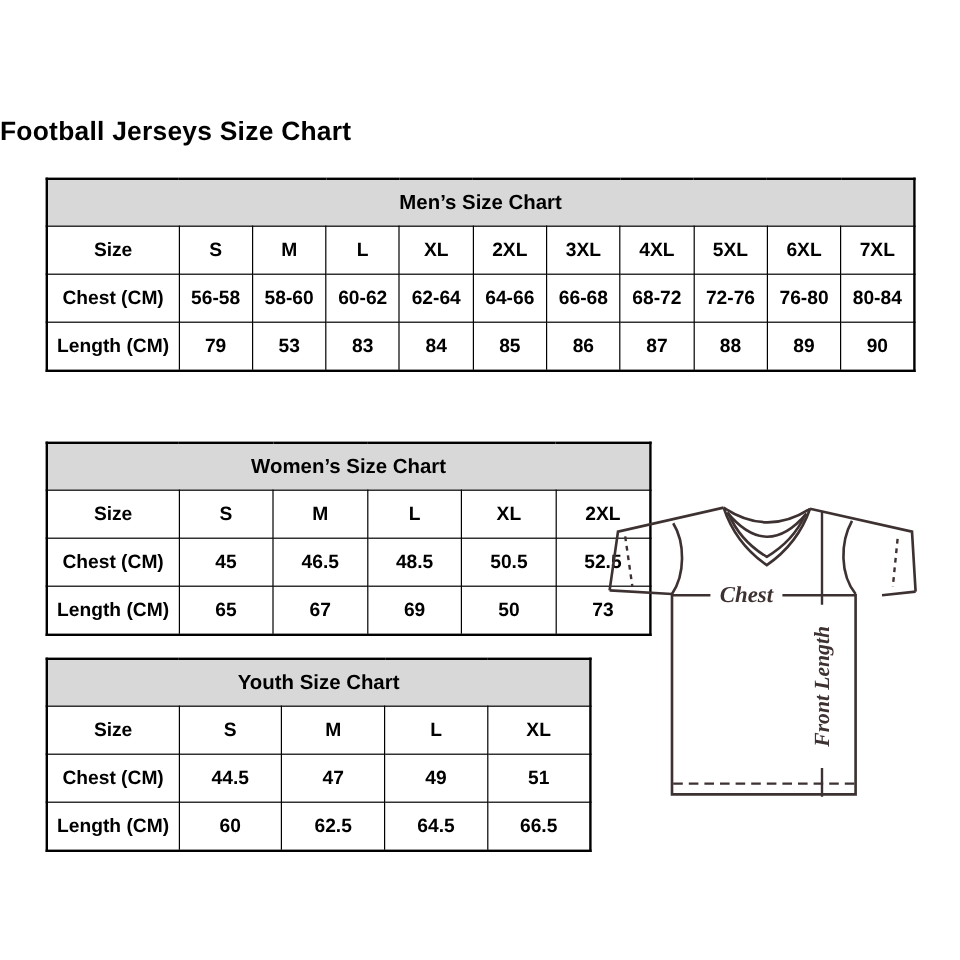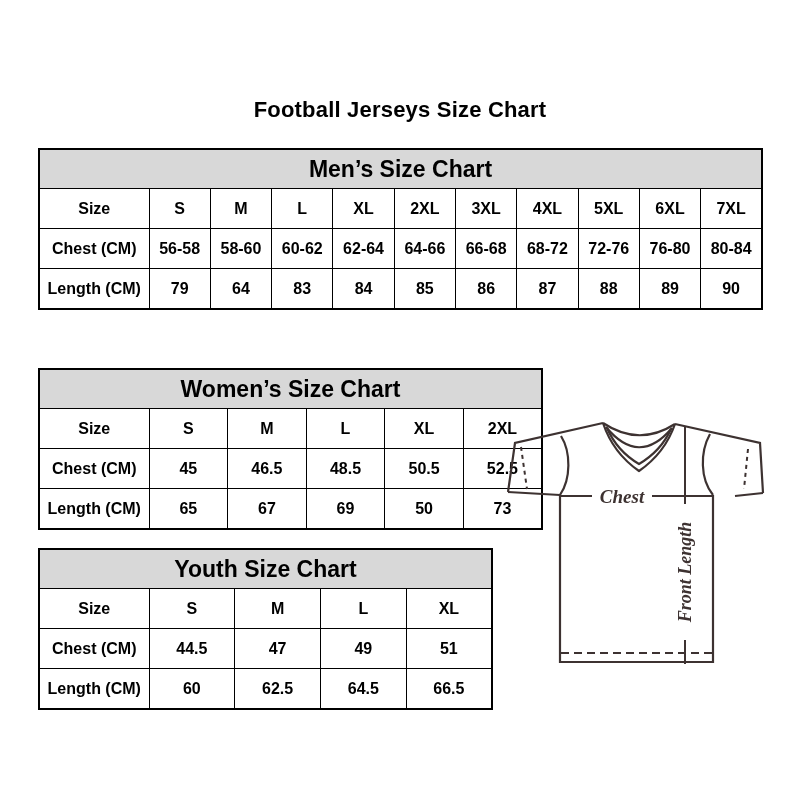--- a/index.html
+++ b/index.html
@@ -11,21 +11,21 @@
   }
   html,body{margin:0;padding:0;}
   body{
     width:800px;height:800px;position:relative;overflow:hidden;
     background:var(--page-bg);
     font-family:"Liberation Sans", sans-serif;
     color:var(--text);
   }
   .page-title{
     position:absolute;top:97px;left:0;width:800px;
-    text-align:center;font-size:22px;font-weight:bold;
+    font-size:22px;font-weight:bold;
     letter-spacing:0.2px;
   }
   table.size-table{
     position:absolute;
     border-collapse:collapse;
     table-layout:fixed;
     border:2px solid var(--table-border);
     background:#fff;
   }
   table.size-table th, table.size-table td{
@@ -34,21 +34,21 @@
     height:39px;
     text-align:center;
     vertical-align:middle;
     font-weight:bold;
     font-size:16px;
     overflow:hidden;
     white-space:nowrap;
   }
   table.size-table th.table-title{
     background:var(--header-bg);
-    font-size:23px;
+    font-size:17px;
     height:38px;
   }
   #mens-table{left:38px;top:148px;width:725px;}
   #womens-table{left:38px;top:368px;width:505px;}
   #youth-table{left:38px;top:548px;width:455px;padding-left:48px;}
   .label-col{width:110px;}
   #jersey-diagram{
     position:absolute;left:500px;top:395px;width:280px;height:285px;
     color:var(--diagram-stroke);
   }
@@ -111,21 +111,21 @@
         <td>64-66</td>
         <td>66-68</td>
         <td>68-72</td>
         <td>72-76</td>
         <td>76-80</td>
         <td>80-84</td>
       </tr>
       <tr>
         <td>Length (CM)</td>
         <td>79</td>
-        <td>64</td>
+        <td>53</td>
         <td>83</td>
         <td>84</td>
         <td>85</td>
         <td>86</td>
         <td>87</td>
         <td>88</td>
         <td>89</td>
         <td>90</td>
       </tr>
     </tbody>

